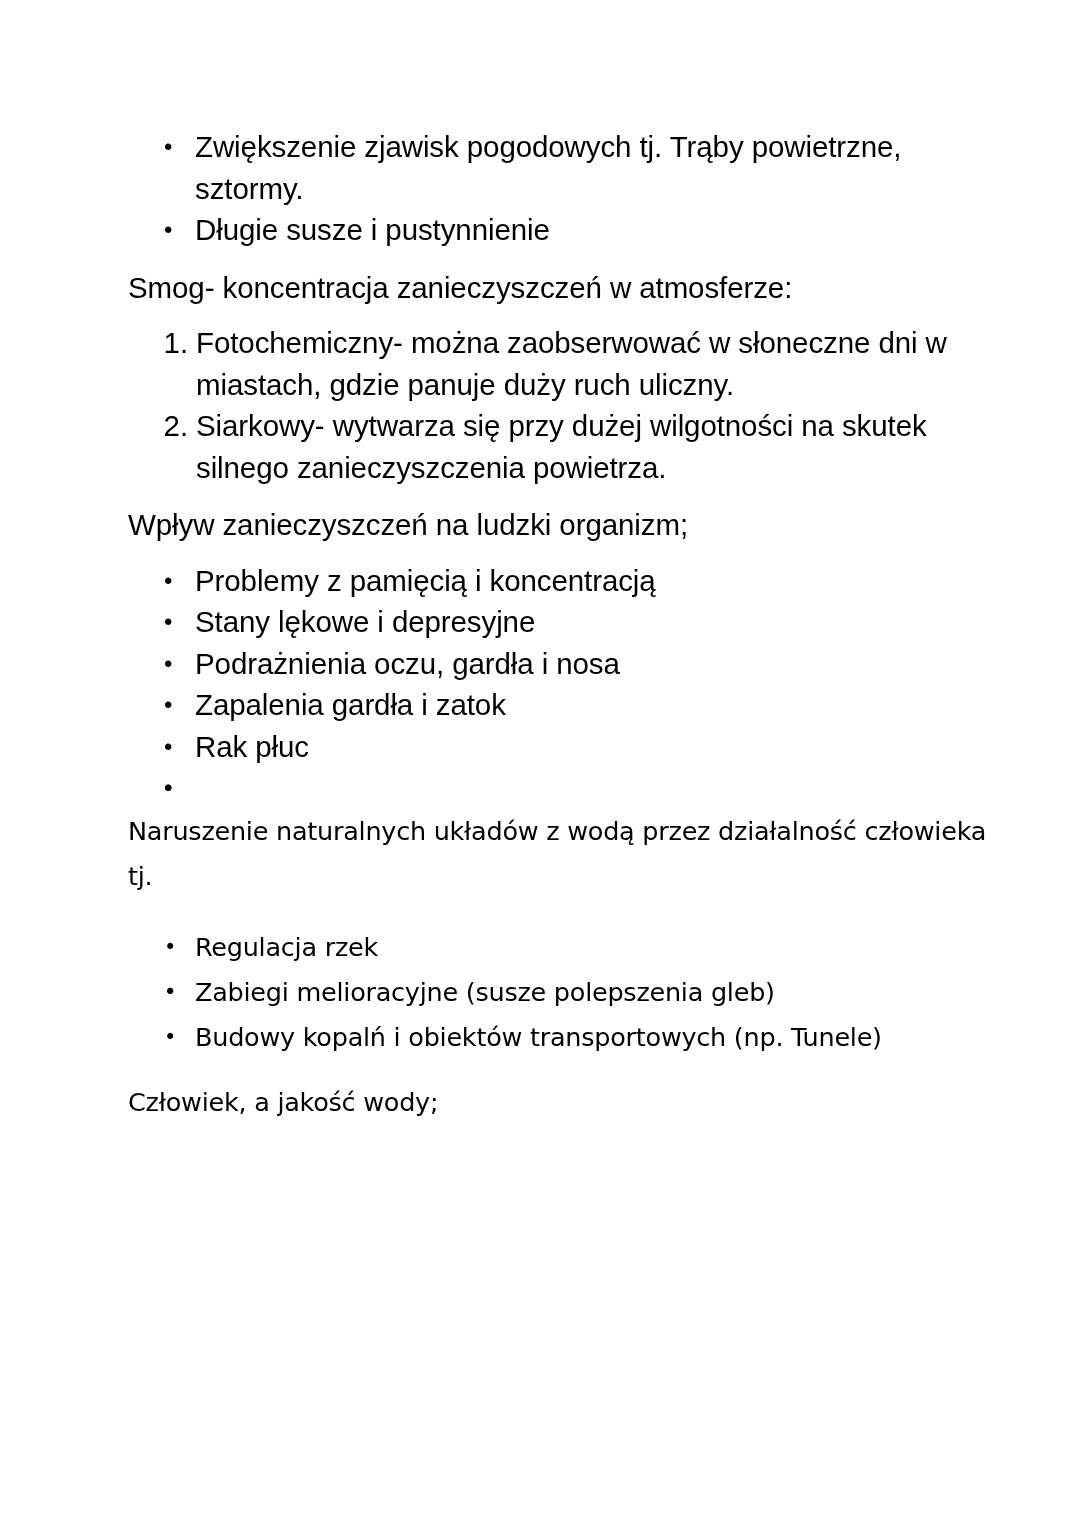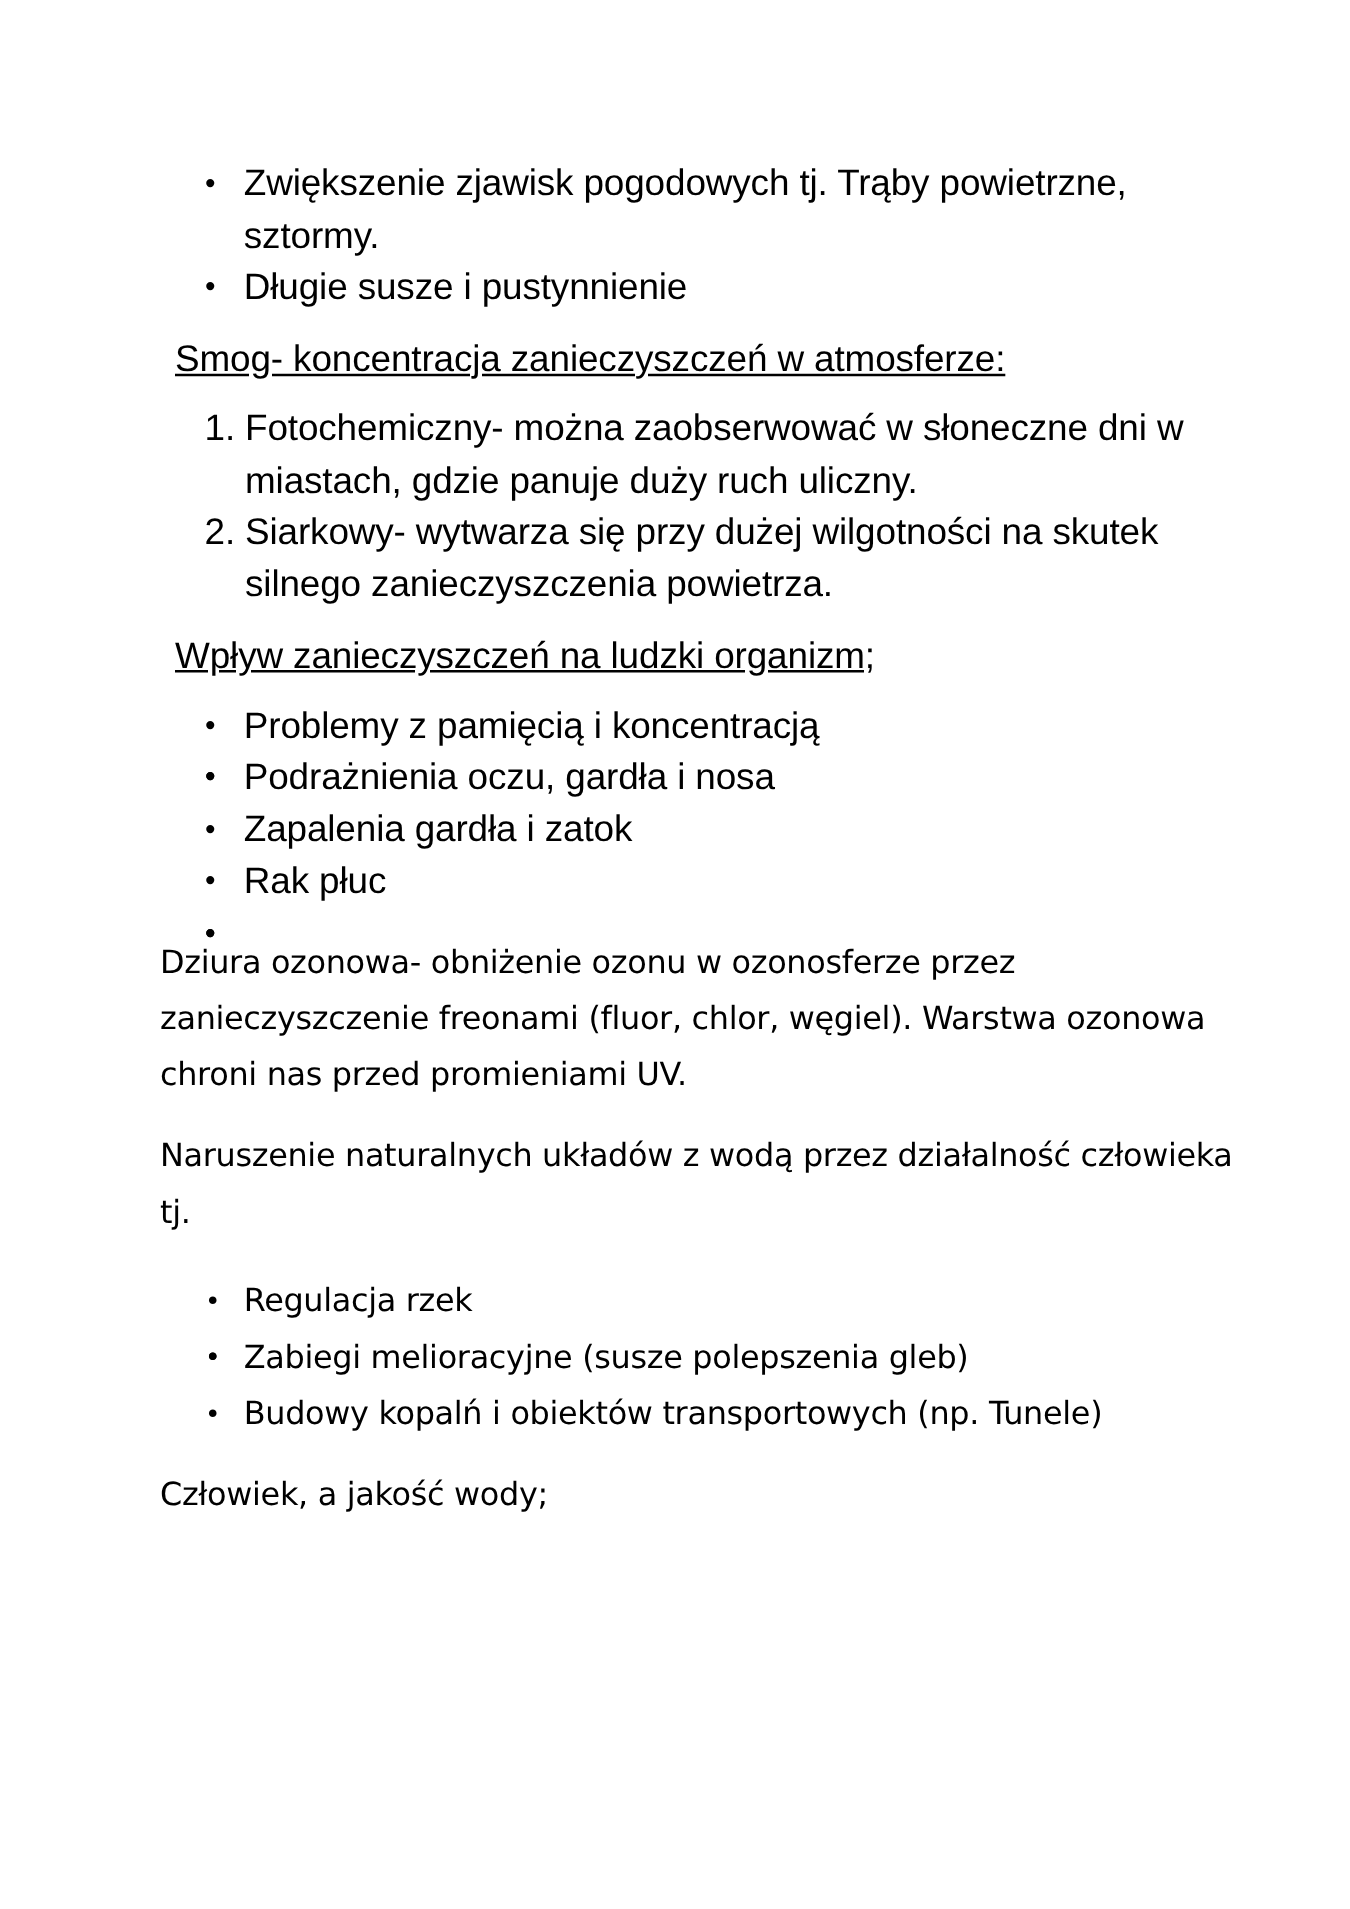--- a/index.html
+++ b/index.html
@@ -35,24 +35,23 @@
   }
 
   
   .sec-a {
     font-family: "Liberation Sans", "DejaVu Sans", sans-serif;
     font-size: 29.5px;
     line-height: 41.5px;
     letter-spacing: -0.1px;
   }
   .sec-a .para {
-    margin: 12px;
+    margin: 0;
     padding: 0;
     text-indent: 0;
-    text-decoration: underline;
   }
   .sec-a .gap-before { margin-top: 16px; }
   .sec-a .gap-after  { margin-bottom: 14px; }
 
   
   ul.blist-a {
     margin: 0;
     padding: 0;
     list-style: none;
   }
@@ -163,20 +162,21 @@
 
       <p class="para gap-before gap-after">Wpływ zanieczyszczeń na ludzki organizm;</p>
 
       <ul class="blist-a">
         <li>
           <span class="bullet">•</span>
           <span>Problemy z pamięcią i koncentracją</span>
         </li>
         <li>
           <span class="bullet">•</span>
+          <span>Stany lękowe i depresyjne</span>
         </li>
         <li>
           <span class="bullet">•</span>
           <span>Podrażnienia oczu, gardła i nosa</span>
         </li>
         <li>
           <span class="bullet">•</span>
           <span>Zapalenia gardła i zatok</span>
         </li>
         <li>
@@ -189,21 +189,20 @@
         <li>
           <span class="bullet">•</span>
         </li>
       </ul>
     </div>
 
     <div class="spacer-sections"></div>
 
     <div class="sec-b">
 
-      <p class="para">Dziura ozonowa- obniżenie ozonu w ozonosferze przez zanieczyszczenie freonami (fluor, chlor, węgiel). Warstwa ozonowa chroni nas przed promieniami UV.</p>
 
       <p class="para gap-before">Naruszenie naturalnych układów z wodą przez działalność człowieka tj.</p>
 
       <div class="spacer-list-b"></div>
 
       <ul class="blist-b">
         <li>
           <span class="bullet">•</span>
           <span>Regulacja rzek</span>
         </li>

